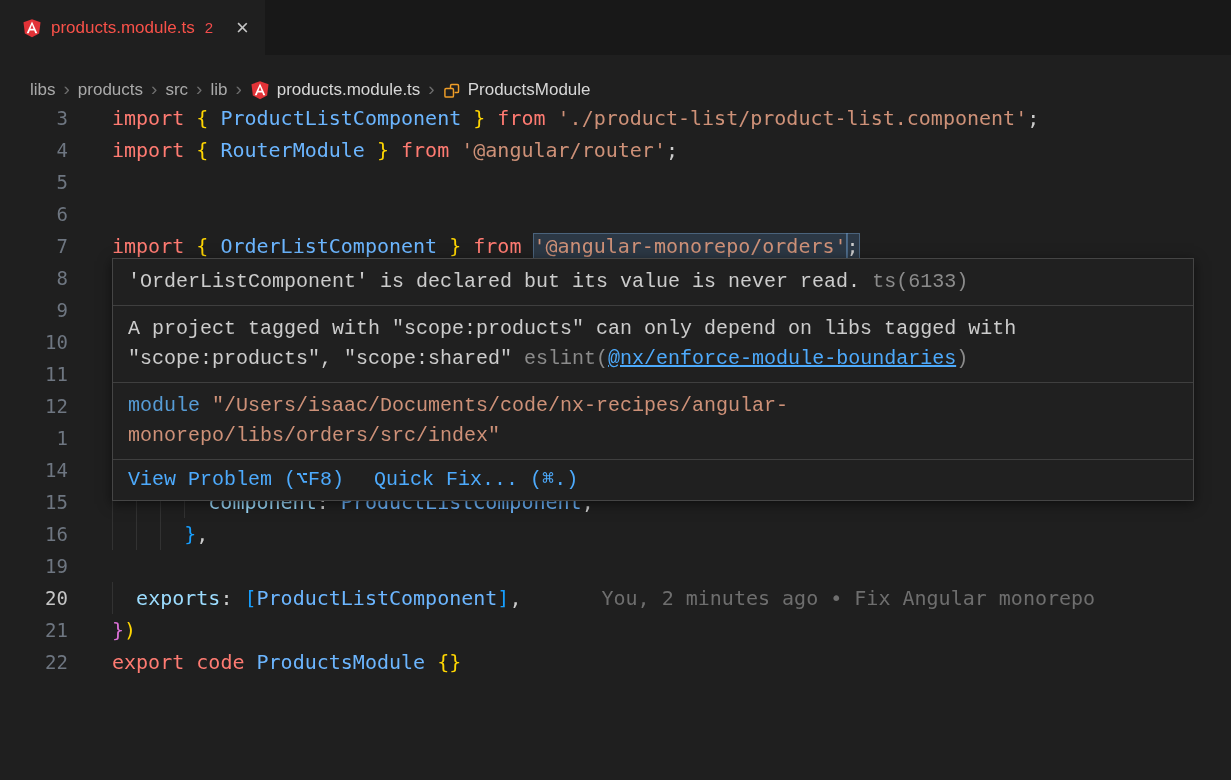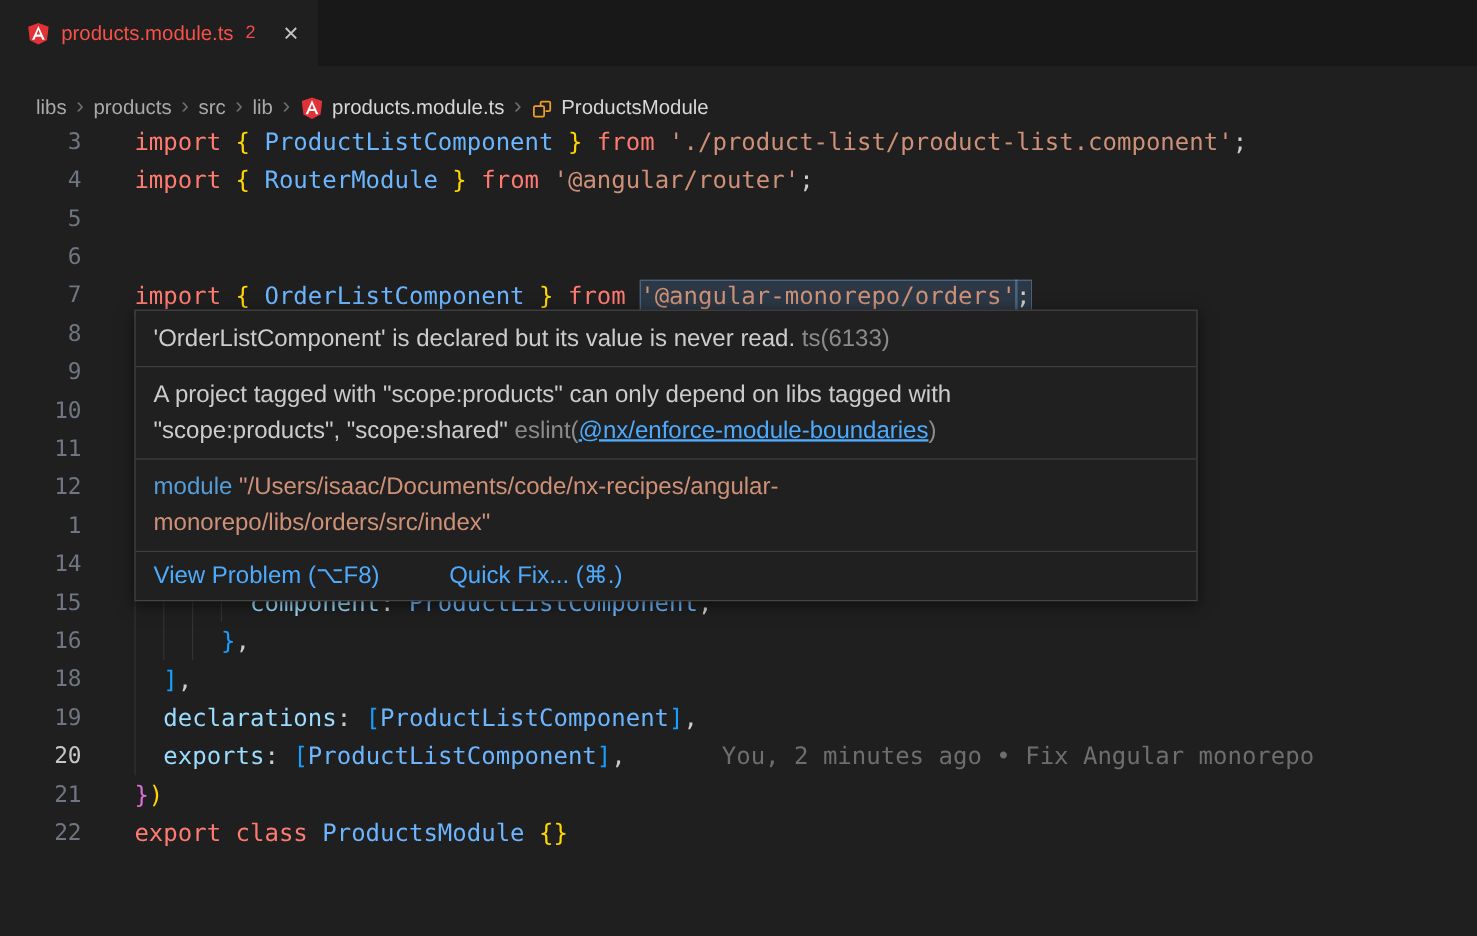--- a/index.html
+++ b/index.html
@@ -45,32 +45,32 @@
   .b2   { color:var(--bracket2); }
   .b3   { color:var(--bracket3); }
   .pun  { color:var(--punctuation); }
   .emoji{ }
   .sq   { text-decoration:underline wavy var(--error); text-decoration-thickness:1.5px;
           text-underline-offset:5px; text-decoration-skip-ink:none; }
   .hl   { background:rgba(70,110,150,0.32); box-shadow:0 0 0 1px rgba(110,155,200,0.55); }
   .blame{ color:var(--blame); margin-left:80px;margin-top:33px; }
   
   .hover {
-    position:absolute; left:112px; top:158px; width:886px;
+    position:absolute; left:112px; top:158px; width:1082px;
     background:#202020; border:1px solid #454545;
     box-shadow:0 3px 12px rgba(0,0,0,0.55); z-index:5;
     font-size:20px; line-height:30px;
-    font-family:Liberation Sans, sans-serif;
+    font-family:Liberation Mono, monospace;
   }
   .hover-section { padding:8px 15px; border-bottom:1px solid #3f3f3f; }
   .msg  { color:var(--hoverText); }
   .src  { color:var(--hoverMuted); }
   .kw2  { color:var(--hoverKeyword); }
   .link { color:var(--link); text-decoration:underline; cursor:pointer; }
-  .hover-actions { display:flex; padding:5px 15px;gap:28px; }
+  .hover-actions { display:flex; padding:5px 15px; }
   .action-link { color:var(--link); margin-right:30px; cursor:pointer; }
 </style>
 </head>
 <body>
 
 <div class="window">
 
   <div class="tabbar">
     <div class="tab">
       <span class="tab-icon">
@@ -132,25 +132,24 @@
         <div class="line"><span class="lnum">7</span><span class="content"><span class="kw sq">import </span><span class="b1 sq">{ </span><span class="ent sq">OrderListComponent</span><span class="pun sq"> </span><span class="b1 sq">} </span><span class="kw sq">from </span><span class="str sq hl">'@angular-monorepo/orders'</span><span class="pun sq hl">;</span></span></div>
         <div class="line"><span class="lnum">8</span><span class="content"></span></div>
         <div class="line"><span class="lnum">9</span><span class="content"></span></div>
         <div class="line"><span class="lnum">10</span><span class="content"></span></div>
         <div class="line"><span class="lnum">11</span><span class="content"></span></div>
         <div class="line"><span class="lnum">12</span><span class="content"></span></div>
         <div class="line"><span class="lnum">1</span><span class="content"></span></div>
         <div class="line"><span class="lnum">14</span><span class="content"></span></div>
         <div class="line"><span class="lnum">15</span><span class="content"><span class="guide" style="left: 0ch;"></span><span class="guide" style="left: 2ch;"></span><span class="guide" style="left: 4ch;"></span><span class="guide" style="left: 6ch;"></span><span class="pun">        </span><span class="prop">component</span><span class="pun">: </span><span class="ent">ProductListComponent</span><span class="pun">,</span></span></div>
         <div class="line"><span class="lnum">16</span><span class="content"><span class="guide" style="left: 0ch;"></span><span class="guide" style="left: 2ch;"></span><span class="guide" style="left: 4ch;"></span><span class="pun">      </span><span class="b3">}</span><span class="pun">,</span></span></div>
-        <div class="line"><span class="lnum">18</span><span class="content"><span class="guide" style="left: 0ch;"></span><span class="pun">  </span><span class="b3">]</span><span class="pun">,</span></span></div>
-        <div class="line"><span class="lnum">19</span><span class="content"><span class="guide" style="left: 0ch;"></span><span class="pun">  </span><span class="prop">declarations</span><span class="pun">: </span><span class="b3">[</span><span class="ent">ProductListComponent</span><span class="b3">]</span><span class="pun">,</span></span></div>
+        <div class="line"><span class="lnum">19</span></div>
         <div class="line"><span class="lnum active">20</span><span class="content"><span class="guide" style="left: 0ch;"></span><span class="pun">  </span><span class="prop">exports</span><span class="pun">: </span><span class="b3">[</span><span class="ent">ProductListComponent</span><span class="b3">]</span><span class="pun">,</span><span class="blame">You, 2 minutes ago • Fix Angular monorepo</span></span></div>
         <div class="line"><span class="lnum">21</span><span class="content"><span class="b2">}</span><span class="b1">)</span></span></div>
-        <div class="line"><span class="lnum">22</span><span class="content"><span class="kw">export </span><span class="kw">class </span><span class="ent">ProductsModule </span><span class="b1">{}</span></span></div>
+        <div class="line"><span class="lnum">22</span><span class="content"><span class="kw">export </span><span class="kw">code </span><span class="ent">ProductsModule </span><span class="b1">{}</span></span></div>
       </div>
 
     <div class="hover">
       <div id="hover-sections">
           <div class="hover-section"><span class="msg">'OrderListComponent' is declared but its value is never read.</span><span class="src"> ts(6133)</span></div>
           <div class="hover-section"><span class="msg">A project tagged with "scope:products" can only depend on libs tagged with</span><br><span class="msg">"scope:products", "scope:shared" </span><span class="src">eslint(</span><span class="link">@nx/enforce-module-boundaries</span><span class="src">)</span></div>
           <div class="hover-section"><span class="kw2">module </span><span class="str">"/Users/isaac/Documents/code/nx-recipes/angular-</span><br><span class="str">monorepo/libs/orders/src/index"</span></div>
         </div>
       <div class="hover-actions" id="hover-actions">
           <span class="action-link">View Problem (⌥F8)</span>

